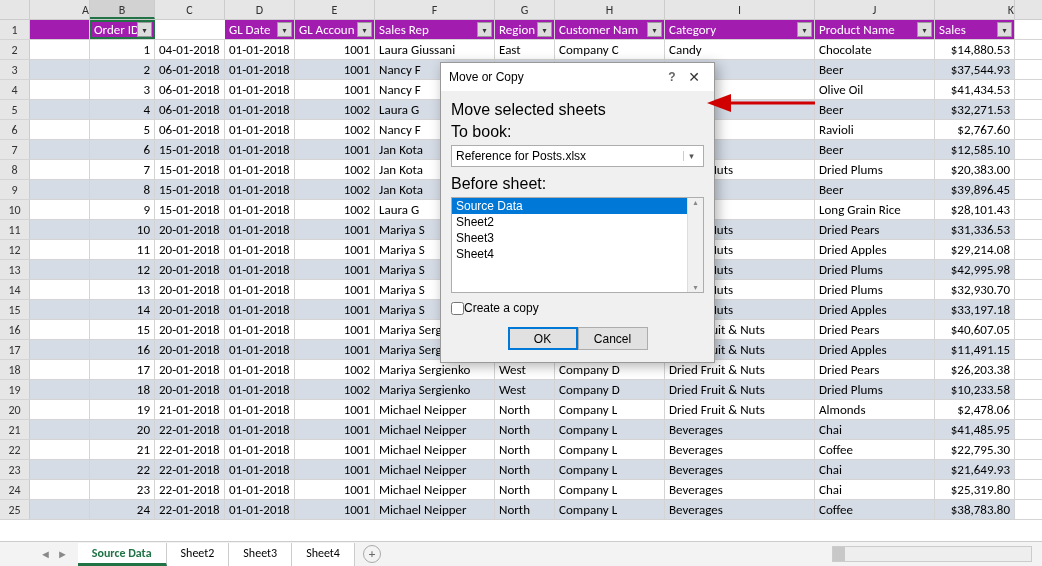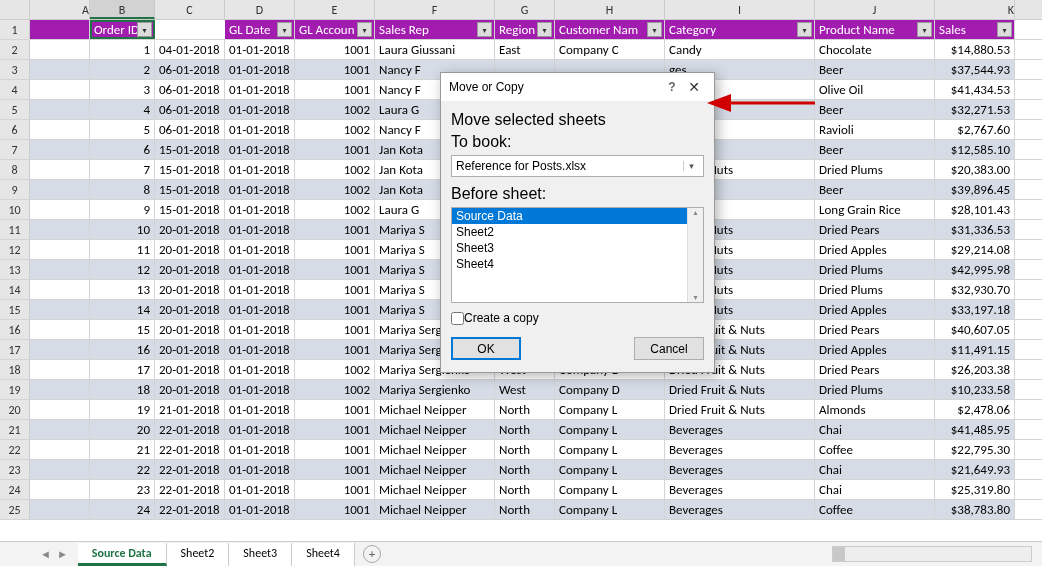--- a/index.html
+++ b/index.html
@@ -39,37 +39,37 @@
   
   .sheet-tabs { position: absolute; bottom: 0; left: 0; right: 0; height: 25px; background: #f3f3f3; border-top: 1px solid #ccc; display: flex; align-items: center; padding-left: 30px; }
   .nav-arrows { display:flex; gap:6px; padding: 0 10px; color:#888; font-size:11px;}
   .sheet-tab { padding: 3px 14px; font-size: 12px; border-right: 1px solid #ccc; cursor: pointer; background:#fff;}
   .sheet-tab.active { border-bottom: 3px solid #217346; font-weight: bold; color:#217346;}
   .add-sheet { margin-left: 8px; width: 18px; height: 18px; border: 1px solid #aaa; border-radius: 50%; text-align: center; line-height: 16px; font-size: 13px; color: #666; }
   .hscroll { margin-left:auto; width:200px; height:16px; background:#eee; border:1px solid #ccc; position:relative; margin-right:10px;}
   .hscroll-thumb { position:absolute; left:0; width:12px; height:100%; background:#c8c8c8;}
   
   
-  .dialog { position: absolute; left: 440px; top: 72px; width: 275px; background: #f0f0f0; border: 1px solid #999; box-shadow: 3px 3px 12px rgba(0,0,0,0.3); font-size: 12px; font-family: 'Segoe UI', Tahoma, sans-serif;}
+  .dialog { position: absolute; left: 440px; top: 62px; width: 275px; background: #f0f0f0; border: 1px solid #999; box-shadow: 3px 3px 12px rgba(0,0,0,0.3); font-size: 12px; font-family: 'Segoe UI', Tahoma, sans-serif;}
   .dlg-title { display: flex; align-items: center; padding: 6px 8px; background: #fff; }
   .dlg-title-text { flex: 1; font-size: 12px; }
   .dlg-help { width: 20px; text-align: center; color: #666; font-weight:bold;}
   .dlg-close { width: 24px; text-align: center; font-size: 14px; color: #333; }
   .dlg-body { padding: 10px 10px 12px 10px; }
   .dlg-label { margin-bottom: 4px; font-size:16px;}
   .dlg-select { width: 100%; height: 22px; border: 1px solid #adadad; background: #fff; padding: 2px 4px; margin-bottom: 8px; display:flex; align-items:center; justify-content:space-between;}
   .dlg-select .dd { width:16px; text-align:center; border-left:1px solid #ccc; font-size:9px; color:#555;}
   .dlg-list { width: 100%; height: 96px; border: 1px solid #adadad; background: #fff; overflow: hidden; position: relative; margin-bottom:8px;}
   .dlg-list-inner { position:absolute; left:0; right:16px; top:0; bottom:0;}
   .dlg-list-item { padding: 1px 4px; font-size:12px;}
   .dlg-list-item.selected { background: #0078d7; color: #fff; }
   .dlg-list-scroll { position: absolute; right: 0; top: 0; bottom: 0; width: 16px; background: #f0f0f0; border-left: 1px solid #ddd; display:flex; flex-direction:column; justify-content:space-between; align-items:center; font-size:8px; color:#888;}
   .dlg-check { display: flex; align-items: center; gap: 0; margin-bottom: 12px; }
   .dlg-check input { width:13px; height:13px;}
-  .dlg-buttons { display: flex; justify-content: space-between; }
+  .dlg-buttons { display: flex; justify-content: center; }
   .dlg-btn { width: 70px; height: 23px; border: 1px solid #adadad; background: #e1e1e1; font-size: 12px; }
   .dlg-btn.primary { border: 2px solid #0078d7; background: #e1e1e1; }
   
   .arrow { position: absolute; left: 720px; top: 88px; width: 100px; height: 30px; pointer-events:none;}
   .arrow svg { width:100%; height:100%; overflow:visible;}
 </style>
 </head>
 <body>
 
 <div class="col-headers">

